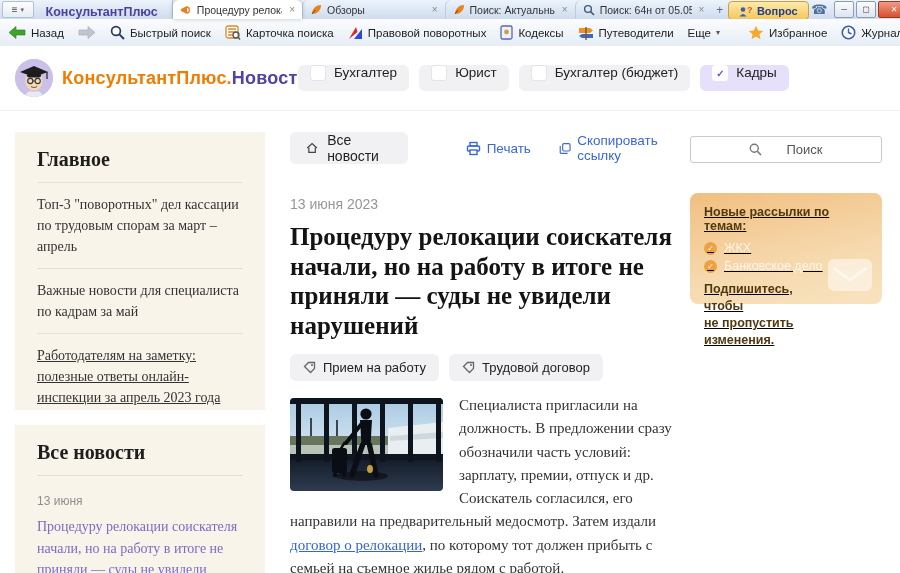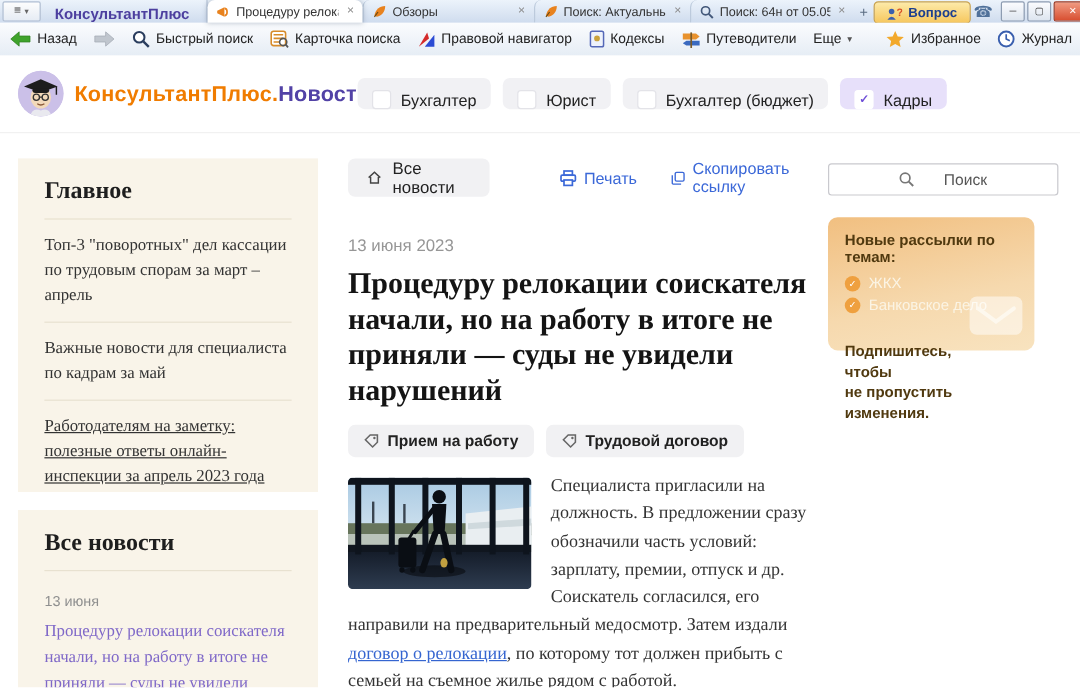--- a/index.html
+++ b/index.html
@@ -49,21 +49,21 @@
   
   .siteheader{position:absolute;top:46px;left:0;right:0;height:64px;background:#fff;
               box-shadow:0 1px 0 #f1f1f1;}
   .avatar{position:absolute;left:15px;top:13px;width:38px;height:38px;border-radius:50%;
           background:#cbc0e8;overflow:hidden;}
   .brand{position:absolute;left:62px;top:22px;font-size:18px;font-weight:bold;letter-spacing:.2px;}
   .brand .b-orange{color:#f07c00;}
   .brand .b-purple{color:#5242a6;}
   .cats{position:absolute;left:298px;top:19px;display:flex;gap:10px;}
   .cat{height:26px;padding:0 12px;background:#f1f1f4;border-radius:6px;display:flex;
-       align-items:flex-end;gap:8px;font-size:13.5px;color:#222;white-space:nowrap;}
+       align-items:flex-start;gap:8px;font-size:13.5px;color:#222;white-space:nowrap;}
   .cat .box{width:14px;height:14px;background:#fff;border:1px solid #e3e3e8;border-radius:3px;
        display:flex;align-items:center;justify-content:center;font-size:10px;color:transparent;}
   .cat.checked{background:#e7e0fa;}
   .cat.checked .box{color:#6f4fd8;border-color:#fff;font-weight:bold;}
 
   
   .content{position:absolute;top:110px;left:0;right:0;bottom:0;}
   .serif{font-family:"Liberation Serif","DejaVu Serif",serif;}
 
   .card{position:absolute;background:#f9f4e9;box-sizing:border-box;}
@@ -80,39 +80,39 @@
   .actions{display:flex;align-items:center;height:32px;}
   .allnews-btn{display:flex;align-items:center;gap:9px;background:#f1f1f3;border-radius:6px;
        height:32px;padding:0 16px;font-size:14px;color:#222;}
   .act-link{display:flex;align-items:center;gap:6px;color:#3b68d8;font-size:13.5px;}
   .gap1{margin-left:58px;} .gap2{margin-left:28px;}
   .art-date{margin-top:32px;font-size:14px;color:#969696;}
   .art-title{font-weight:bold;font-size:25px;line-height:1.18;color:#141414;margin-top:10px;
        width:382px;}
   .tags{display:flex;gap:10px;margin-top:14px;}
   .tag{display:flex;align-items:center;gap:7px;background:#f1f1f3;border-radius:6px;height:27px;
-       padding:0 13px;font-size:13px;color:#222;font-weight:bold;}
+       padding:0 13px;font-size:13px;color:#222;}
   .article{margin-top:13px;font-size:15px;line-height:1.55;color:#333;}
   .article p{margin:0;}
   .art-img{float:left;width:153px;height:93px;border-radius:4px;overflow:hidden;
        margin:4px 16px 8px 0;}
   .body-link{color:#3565d0;text-decoration:underline;cursor:pointer;}
 
   .search-box{position:absolute;left:690px;top:26px;width:192px;height:27px;
        border:1px solid #c9c9ce;border-radius:3px;background:#fff;display:flex;
        align-items:center;justify-content:center;gap:24px;color:#555;font-size:13px;
        box-sizing:border-box;cursor:text;}
-  .sub-card{position:absolute;left:690px;top:71px;width:172px;height:111px;border-radius:8px;
+  .sub-card{position:absolute;left:690px;top:83px;width:192px;height:111px;border-radius:8px;
        background:linear-gradient(168deg,#f1bf80 0%,#f6d9ae 60%,#f8e3bf 100%);
-       padding:12px 14px;box-sizing:border-box;cursor:pointer;}
+       padding:12px 14px;box-sizing:border-box;cursor:pointer;text-decoration:underline;}
   .sub-title{font-size:12.5px;font-weight:bold;color:#50390f;margin-bottom:8px;}
   .topic{display:flex;align-items:center;gap:7px;margin:4px 0;font-size:12.5px;color:#fbf4e4;}
   .chk{width:13px;height:13px;border-radius:50%;background:#efa03f;display:flex;
        align-items:center;justify-content:center;color:#fff;font-size:8px;flex:none;}
-  .sub-cta{margin-top:24px;font-size:12.5px;font-weight:bold;color:#50390f;line-height:1.35;
+  .sub-cta{margin-top:8px;font-size:12.5px;font-weight:bold;color:#50390f;line-height:1.35;
        width:120px;}
   .envelope{position:absolute;right:10px;bottom:13px;width:44px;height:32px;border-radius:6px;
        background:rgba(255,255,255,.5);}
 </style>
 </head>
 <body>
 
 <div class="screen">
 
   <div class="tabbar">
@@ -216,21 +216,21 @@
         <circle cx="11" cy="10" r="3" fill="none" stroke="#555" stroke-width="1.3"></circle>
           <path d="M13 12 L15 14.5" stroke="#555" stroke-width="1.5"></path>
       </svg>
       <span>Карточка поиска</span>
     </div>
     <div class="tool">
       <svg width="15" height="14" viewBox="0 0 15 14">
         <path d="M1 13 L8 1 L9.5 6 Z" fill="#d42b2b"></path>
           <path d="M6 13 L14 3 L14 13 Z" fill="#2b4bd4"></path>
       </svg>
-      <span>Правовой навигатор</span>
+      <span>Правовой поворотных</span>
     </div>
     <div class="tool">
       <svg width="13" height="15" viewBox="0 0 13 15">
         <rect x="1" y="1" width="11" height="13" rx="1.5" fill="#eef2fb" stroke="#5568b8" stroke-width="1.3"></rect>
         <circle cx="6.5" cy="7" r="2.4" fill="#caa23c"></circle>
       </svg>
       <span>Кодексы</span>
     </div>
     <div class="tool">
       <svg width="16" height="14" viewBox="0 0 16 14">

